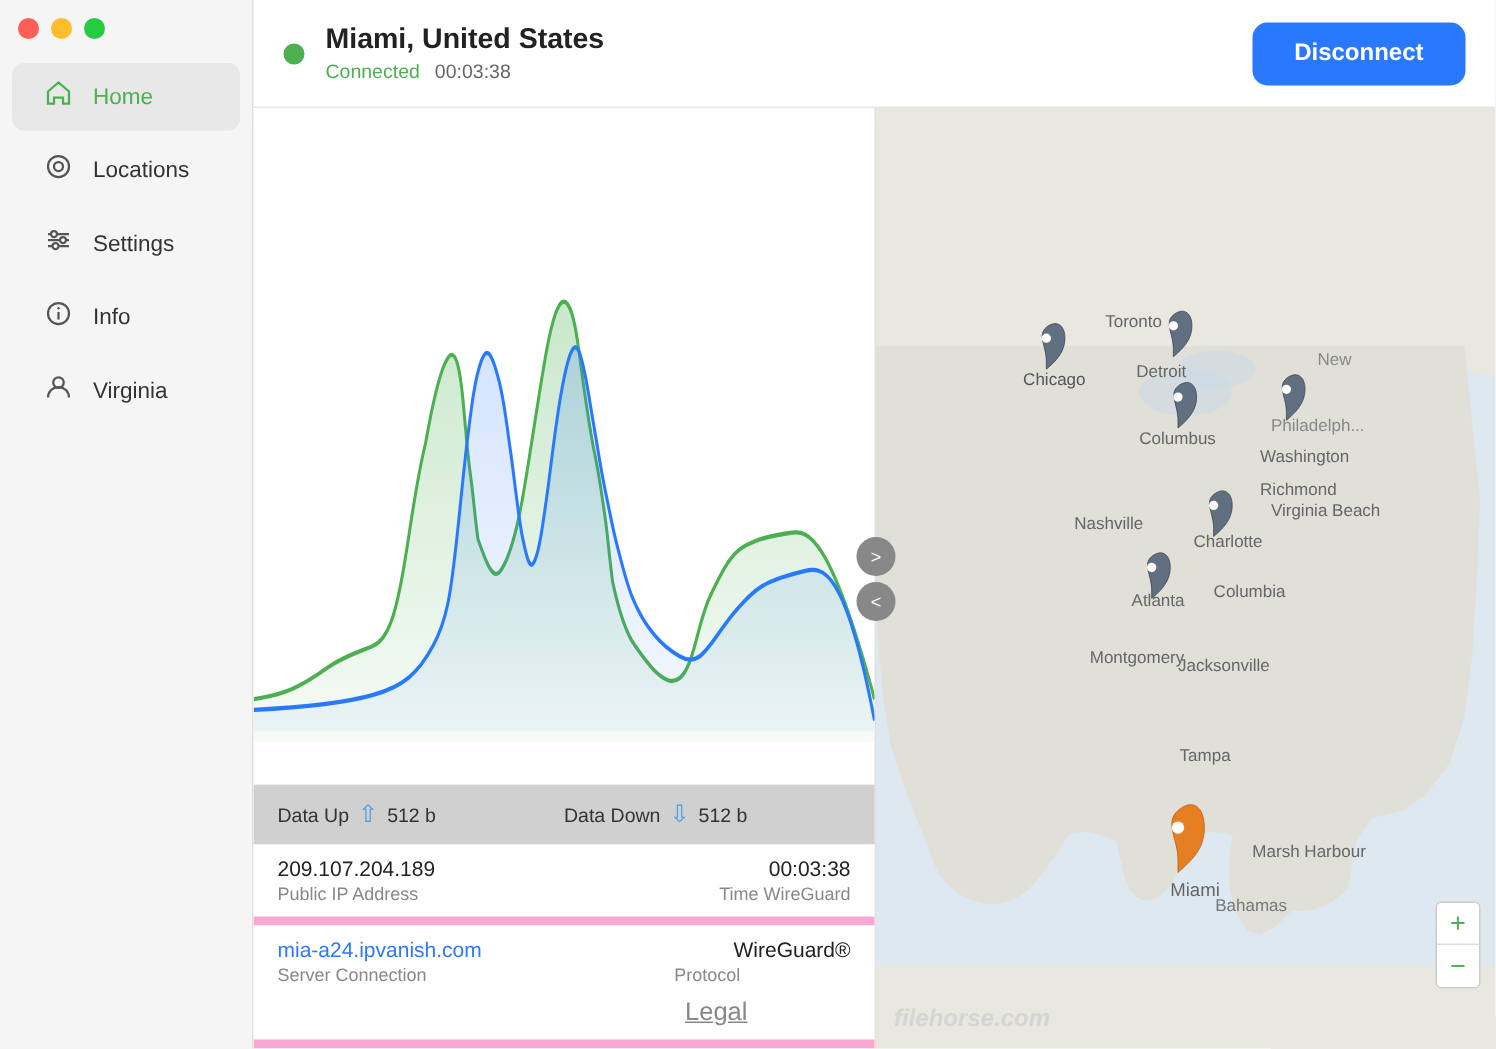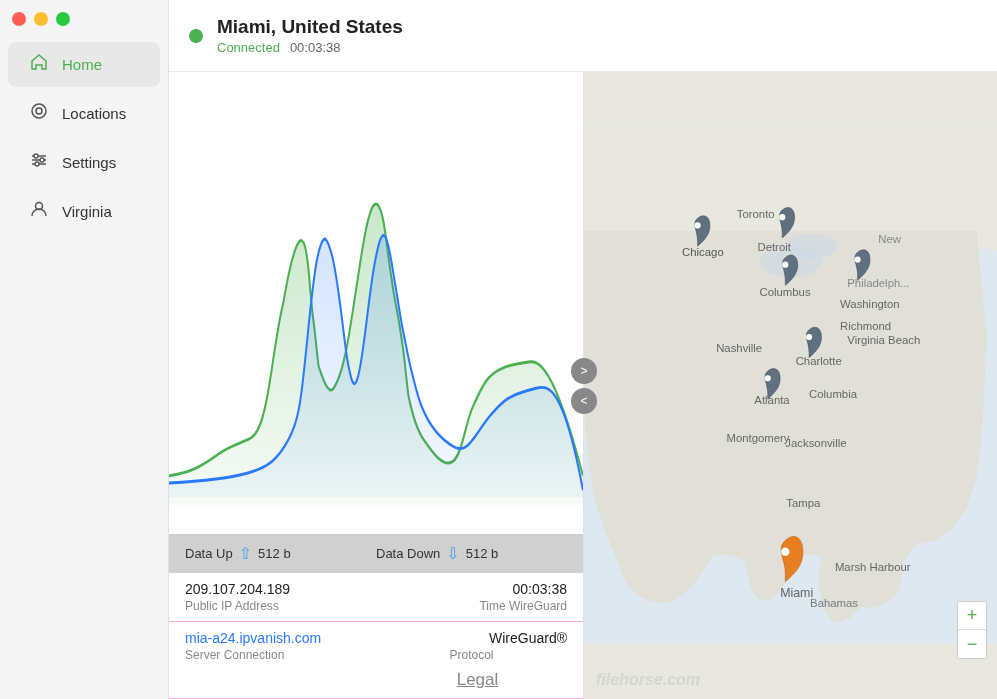--- a/index.html
+++ b/index.html
@@ -222,21 +222,21 @@
     .stat-value { font-size: 13px; color: #333; font-weight: 500; }
 
     
     .info-panel {
       padding: 0;
       flex-shrink: 0;
     }
     .info-row {
       display: flex;
       padding: 8px 16px;
-      border-bottom: 1px solid #f9a8d4;
+      border-bottom: 6px solid #f9a8d4;
       background: white;
     }
     .info-col {
       flex: 1;
     }
     .info-value {
       font-size: 14px;
       font-weight: 500;
       color: #222;
     }
@@ -333,39 +333,50 @@
           <circle cx="7" cy="6" r="2" fill="white" stroke="#555" stroke-width="1.5"></circle>
           <circle cx="13" cy="10" r="2" fill="white" stroke="#555" stroke-width="1.5"></circle>
           <circle cx="8" cy="14" r="2" fill="white" stroke="#555" stroke-width="1.5"></circle>
         </svg>
       </span>
       <span class="nav-label">Settings</span>
     </div>
     <div class="nav-item">
       <span class="nav-icon">
         <svg width="20" height="20" viewBox="0 0 20 20" fill="none">
+          <circle cx="10" cy="10" r="7" stroke="#555" stroke-width="1.5"></circle>
+          <line x1="10" y1="9" x2="10" y2="14" stroke="#555" stroke-width="1.5"></line>
+          <circle cx="10" cy="6.5" r="0.8" fill="#555"></circle>
+        </svg>
+      </span>
+      <span class="nav-label">Info</span>
+    </div>
+    <div class="nav-item">
+      <span class="nav-icon">
+        <svg width="20" height="20" viewBox="0 0 20 20" fill="none">
           <circle cx="10" cy="7" r="3.5" stroke="#555" stroke-width="1.5"></circle>
           <path d="M3 17c0-3.866 3.134-7 7-7s7 3.134 7 7" stroke="#555" stroke-width="1.5"></path>
         </svg>
       </span>
       <span class="nav-label">Virginia</span>
     </div>
   </div>
 
   <div class="right-panel">
 
     <div class="header">
       <div class="connection-status-dot"></div>
       <div class="connection-info">
         <div class="connection-city">Miami, United States</div>
         <div class="connection-status-row">
           <span class="status-connected">Connected</span>
           <span class="connection-time">00:03:38</span>
         </div>
       </div>
+      <button class="disconnect-btn">Disconnect</button>
     </div>
 
     <div class="content-area">
 
       <div class="chart-panel">
 
         <div class="chart-container">
           <svg class="chart-svg" viewBox="0 0 415 310" preserveAspectRatio="none">
 
             <rect width="415" height="310" fill="white"></rect>

